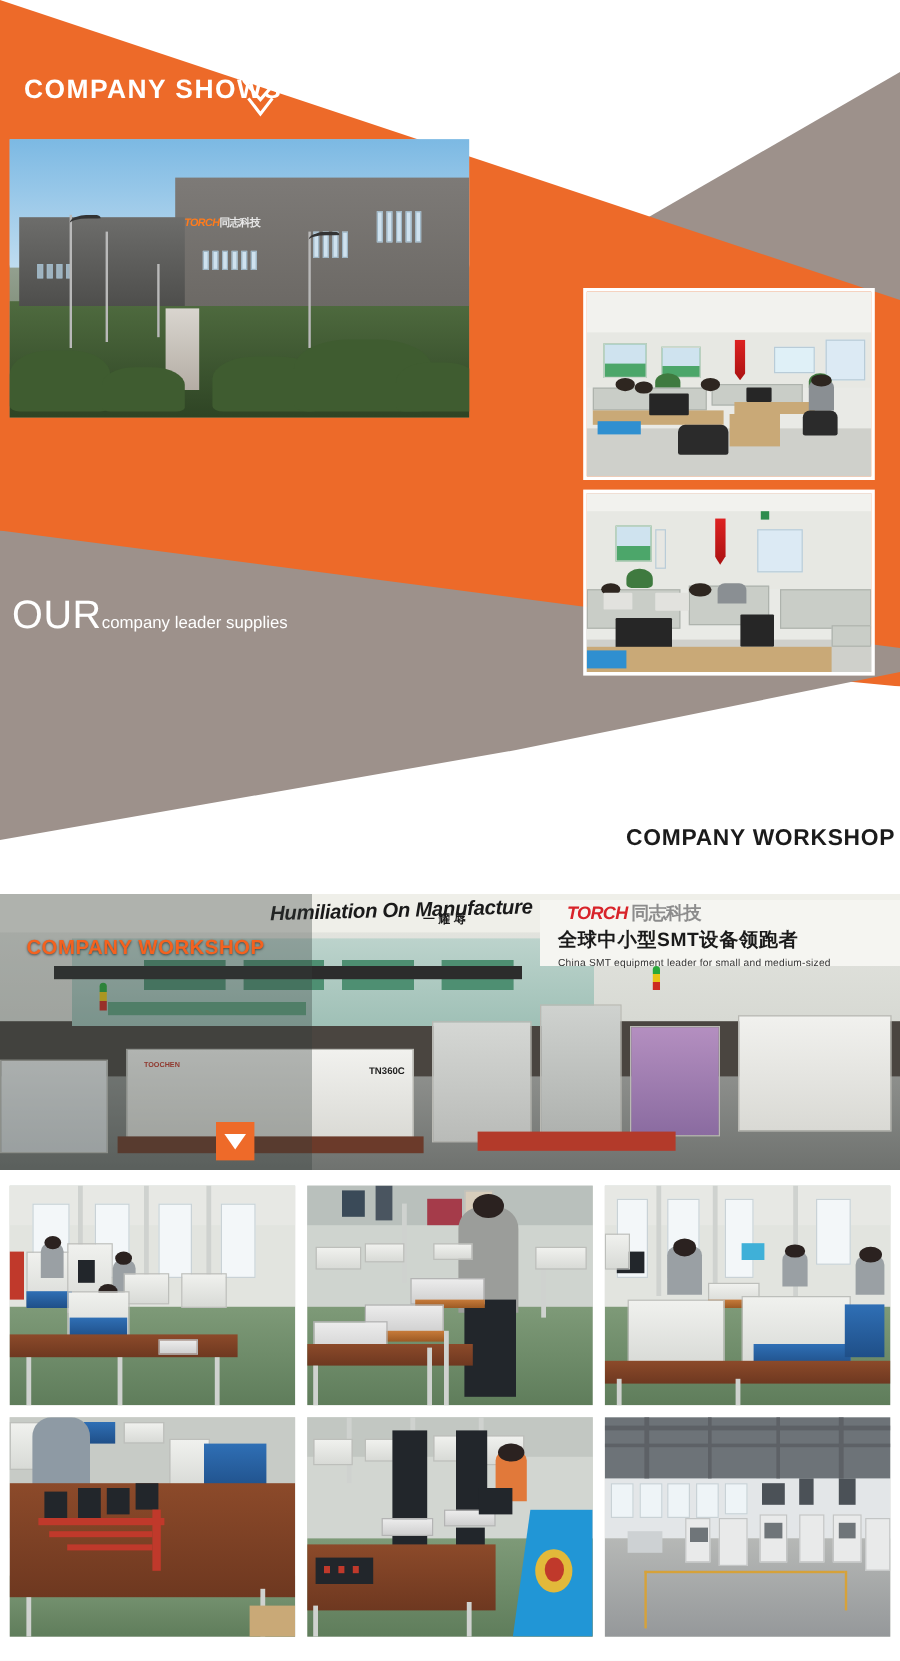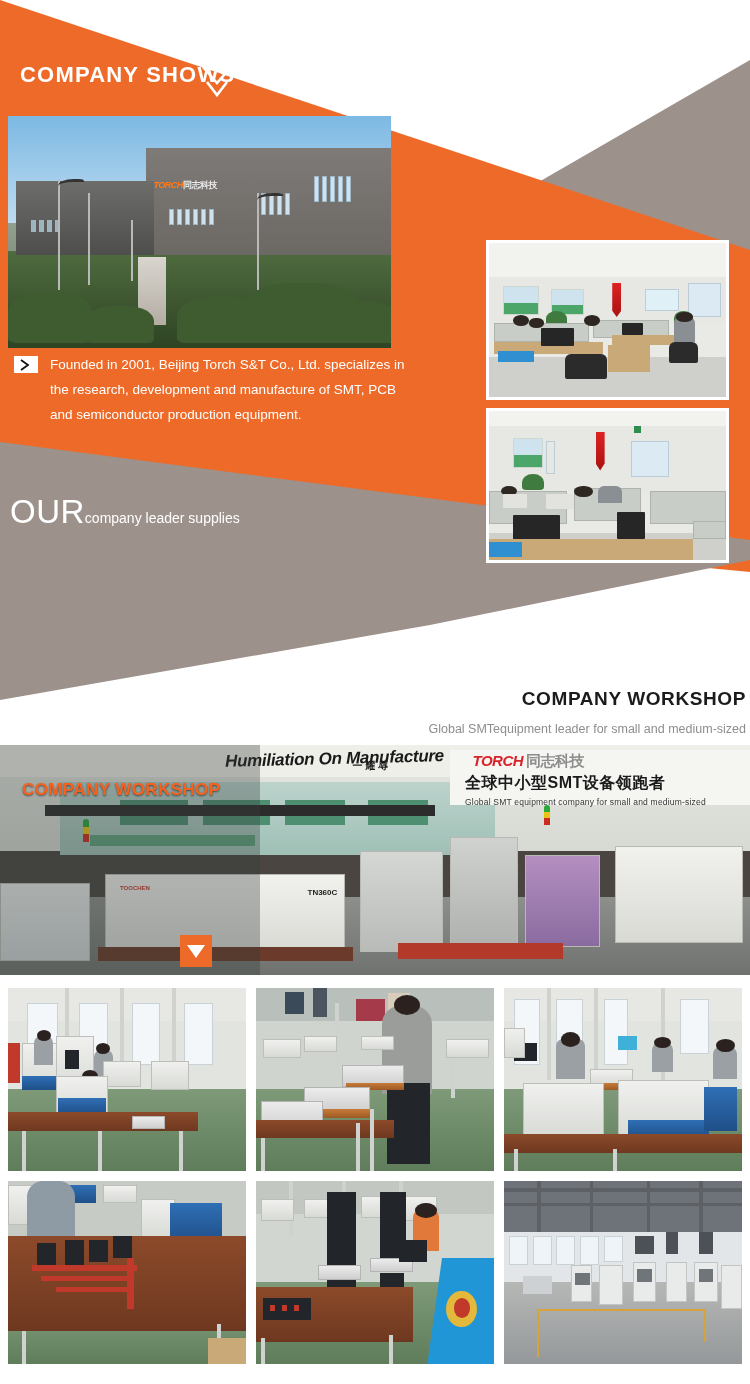--- a/index.html
+++ b/index.html
@@ -255,28 +255,20 @@
     <div class="pole" style="left:65%; top:33%; height:42%;"></div>
     <div class="pole-arm" style="left:65%; top:33%;"></div>
     <div class="stone"></div>
     <div class="bush" style="left:0%; width:22%; height:22%;"></div>
     <div class="bush" style="left:20%; width:18%; height:16%;"></div>
     <div class="bush" style="left:44%; width:24%; height:20%;"></div>
     <div class="bush" style="left:62%; width:30%; height:26%;"></div>
     <div class="bush" style="left:84%; width:18%; height:18%;"></div>
   </div>
 
-  <div class="founded-block">
-    <div class="arrow-chip">
-      <svg width="14" height="12" viewBox="0 0 14 12">
-        <path d="M2 1 L9 6 L2 11" stroke="#111111" stroke-width="1.8" fill="none"></path>
-      </svg>
-    </div>
-    <div class="founded-text">Founded in 2001, Beijing Torch S&amp;T Co., Ltd. specializes in the research, development and manufacture of SMT, PCB and semiconductor production equipment.</div>
-  </div>
 
   <div class="our-block">
     <div class="our-line1">
       <span class="our-big">OUR</span><span class="our-rest">company leader supplies</span>
     </div>
   </div>
 
 
   <div class="we-photo" id="we-photo-1">
     <div class="office">
@@ -335,21 +327,20 @@
       <div class="of-mon" style="left:24%; top:56%; width:12%; height:10%; background:#e2e2de;"></div>
       <div class="of-mon" style="left:10%; top:70%; width:20%; height:18%;"></div>
       <div class="of-mon" style="left:54%; top:68%; width:12%; height:18%;"></div>
       <div class="of-desk" style="left:0%; top:86%; width:86%; height:14%;"></div>
       <div class="of-cube" style="left:0%; top:88%; width:14%; height:10%; background:#2f8fd0; border:0;"></div>
       <div class="of-cube" style="left:86%; top:74%; width:14%; height:12%;"></div>
     </div>
   </div>
 
   <div class="cw-head">COMPANY WORKSHOP</div>
-  <div class="cw-sub">Global SMTequipment leader for small and medium-sized</div>
 </div>
 
 <div id="workshop-banner">
   <div class="wb-wall"></div>
   <div class="wb-wall2"></div>
   <div class="wb-floor"></div>
   <div class="wb-greenwall"></div>
   <div class="wb-green-panel" style="left:16%; top:24%; width:9%; height:11%;"></div>
   <div class="wb-green-panel" style="left:27%; top:24%; width:9%; height:11%;"></div>
   <div class="wb-green-panel" style="left:38%; top:24%; width:8%; height:11%;"></div>
@@ -358,21 +349,21 @@
   <div class="wb-dark-bar"></div>
 
   <div class="wb-banner-text">Humiliation On Manufacture</div>
   <div class="wb-banner-text2">一 耀 辱</div>
 
   <div class="wb-sign"></div>
   <div class="torch-logo">
     TORCH<b>同志科技</b>
   </div>
   <div class="torch-cn">全球中小型SMT设备领跑者</div>
-  <div class="torch-en">Global SMT equipment company for small and medium-sized</div>
+  <div class="torch-en">China SMT equipment leader for small and medium-sized</div>
 
   <div class="wb-machine" style="left:14%; top:56%; width:32%; height:34%;"></div>
   <div class="wb-machine-base" style="left:13%; top:88%; width:34%; height:6%;"></div>
   <div class="wb-mach-label" style="left:41%; top:62%;">TN360C</div>
   <div class="wb-mach-label-red" style="left:16%; top:61%;">TOOCHEN</div>
   <div class="wb-mach-label-red" style="left:7%; top:74%; font-size:8px; color:#e05a2b;">T1200D</div>
   <div class="wb-machine" style="left:48%; top:46%; width:11%; height:44%; background:linear-gradient(180deg,#d5d7d4,#b9bbb8);"></div>
   <div class="wb-machine" style="left:60%; top:40%; width:9%; height:48%; background:linear-gradient(180deg,#cfd2cf,#aeb1ae);"></div>
   <div class="wb-machine" style="left:70%; top:48%; width:10%; height:40%; background:linear-gradient(180deg,#b48fc0,#8a6ba0);"></div>
   <div class="wb-machine" style="left:82%; top:44%; width:17%; height:42%;"></div>

